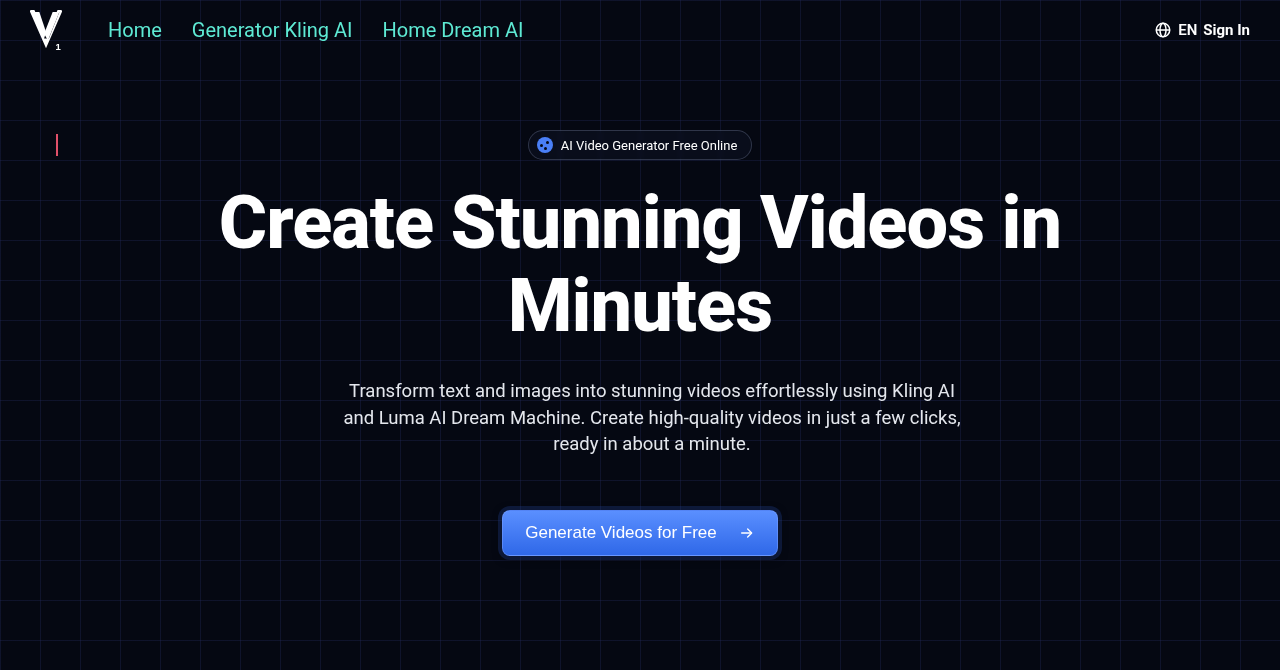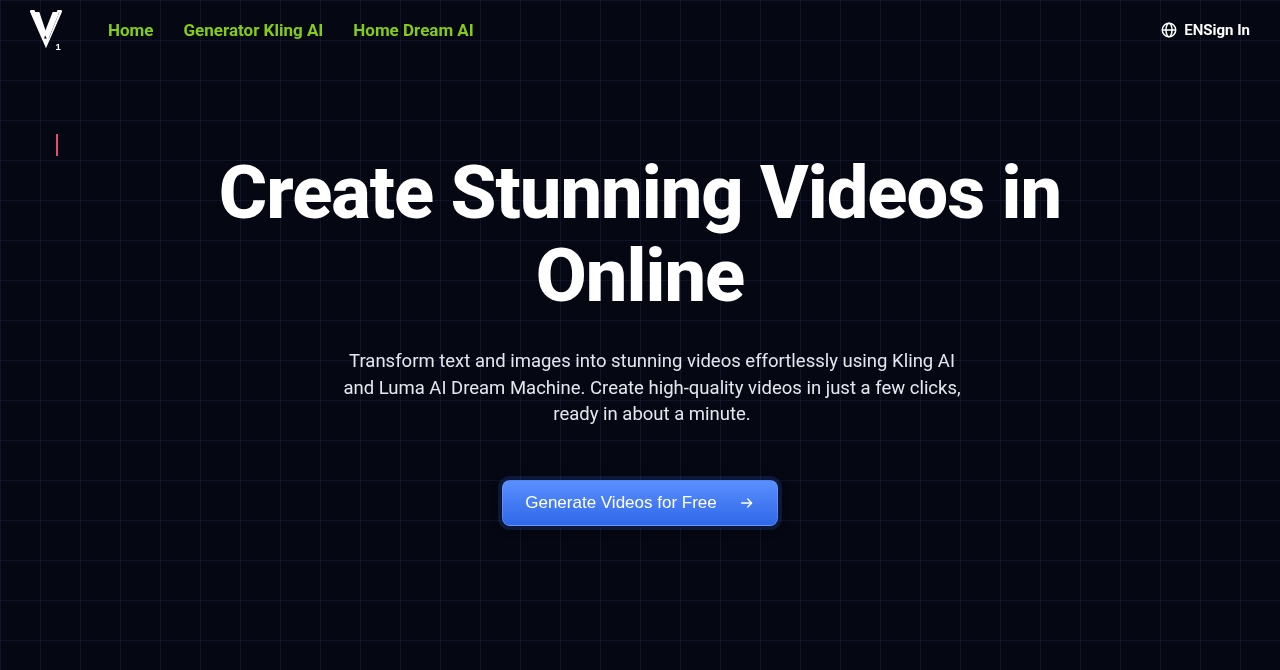--- a/index.html
+++ b/index.html
@@ -30,22 +30,22 @@
       height: 60px;
       padding: 0 30px;
     }
     .logo {
       width: 32px;
       height: 40px;
       position: relative;
       margin-right: 46px;
     }
     .nav-links { display: flex; gap: 30px; }
-    .nav-link { color: #84cc16; font-weight: 700; font-size: 17px; cursor: pointer; }
-    .header-right { margin-left: auto; display: flex; align-items: center; gap: 0; }
+    .nav-link { color: #5eead4; font-weight: 400; font-size: 20px; cursor: pointer; }
+    .header-right { margin-left: auto; display: flex; align-items: center; gap: 6px; }
     .lang { display: flex; align-items: center; gap: 6px; cursor: pointer; font-weight:600; font-size:15px; }
     .sign-in { font-weight: 700; font-size: 15px; cursor: pointer; }
 
     .hero { position: relative; z-index: 2; text-align: center; padding-top: 70px; display:flex; flex-direction:column; align-items:center; }
     .pill {
       display: inline-flex; align-items: center; gap: 8px;
       border: 1px solid rgba(120,130,160,0.35);
       border-radius: 999px;
       padding: 6px 14px 6px 8px;
       font-size: 13px;
@@ -134,21 +134,27 @@
           <line x1="3" y1="12" x2="21" y2="12"></line>
         </svg>
       </span>
       <span>EN</span>
     </div>
     <a class="sign-in">Sign In</a>
   </div>
 </header>
 
 <section class="hero">
-  <h1>Create Stunning Videos in Online</h1>
+  <div class="pill">
+    <span class="pill-icon">
+        <span class="pill-hole3"></span>
+      </span>
+    <span>AI Video Generator Free Online</span>
+  </div>
+  <h1>Create Stunning Videos in Minutes</h1>
   <p class="subtitle">Transform text and images into stunning videos effortlessly using Kling AI and Luma AI Dream Machine. Create high-quality videos in just a few clicks, ready in about a minute.</p>
   <button class="cta">
     <span>Generate Videos for Free</span>
     <span class="arrow-right">
       <svg width="16" height="16" viewBox="0 0 24 24" fill="none" stroke="#fff" stroke-width="2" stroke-linecap="round" stroke-linejoin="round">
         <line x1="4" y1="12" x2="18" y2="12"></line>
         <polyline points="13 6 19 12 13 18"></polyline>
       </svg>
     </span>
   </button>

